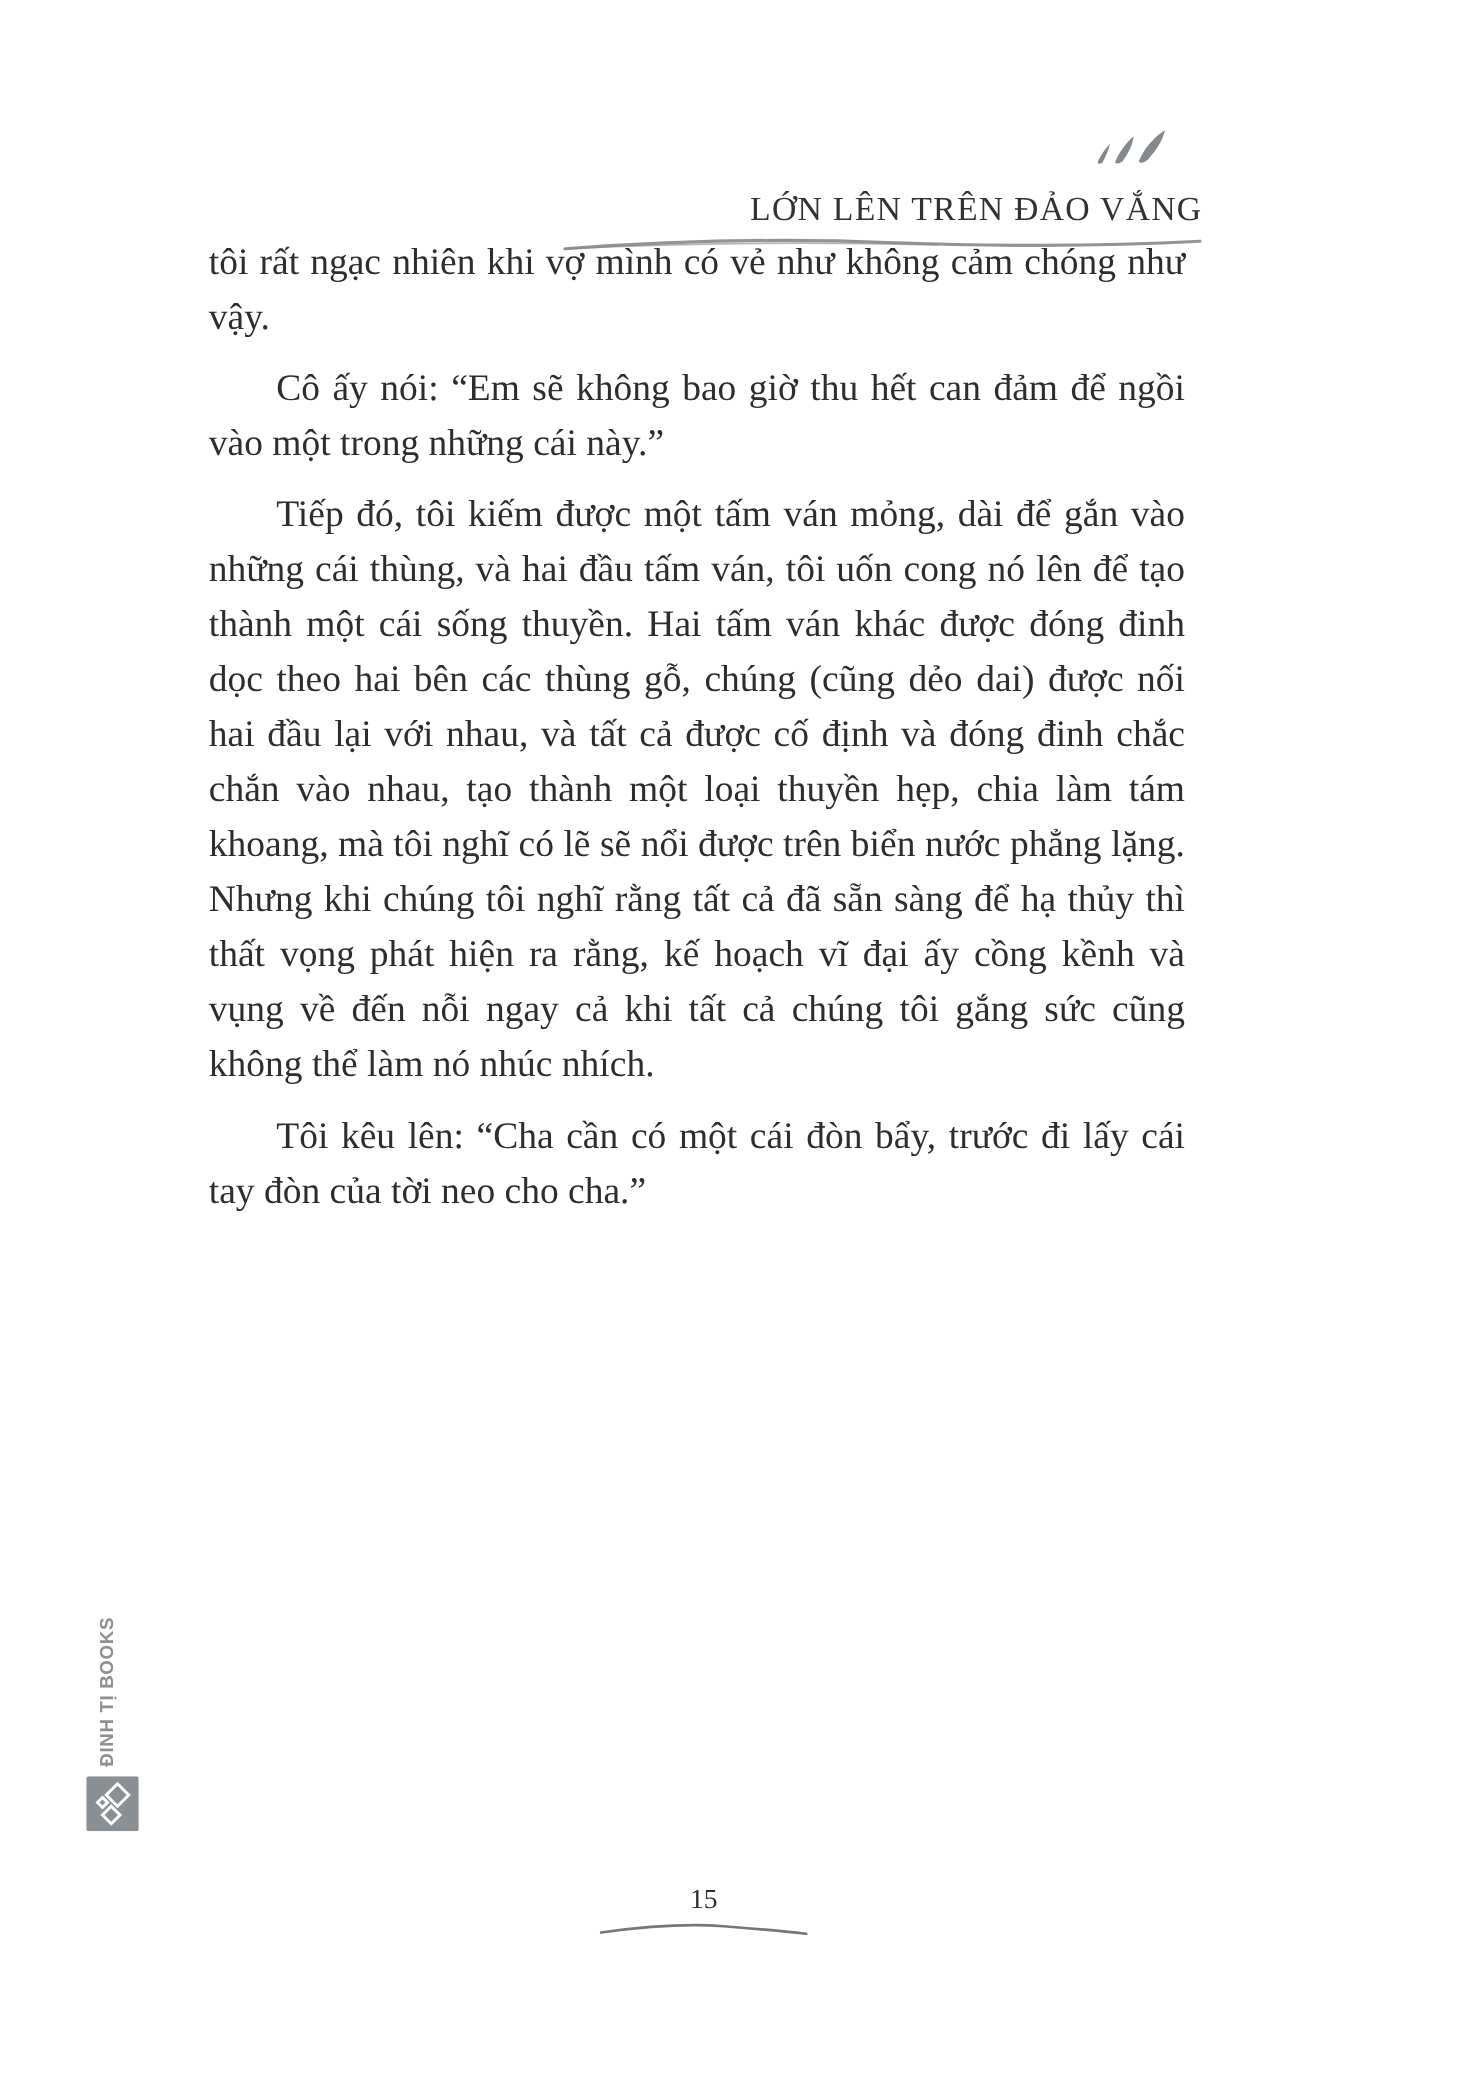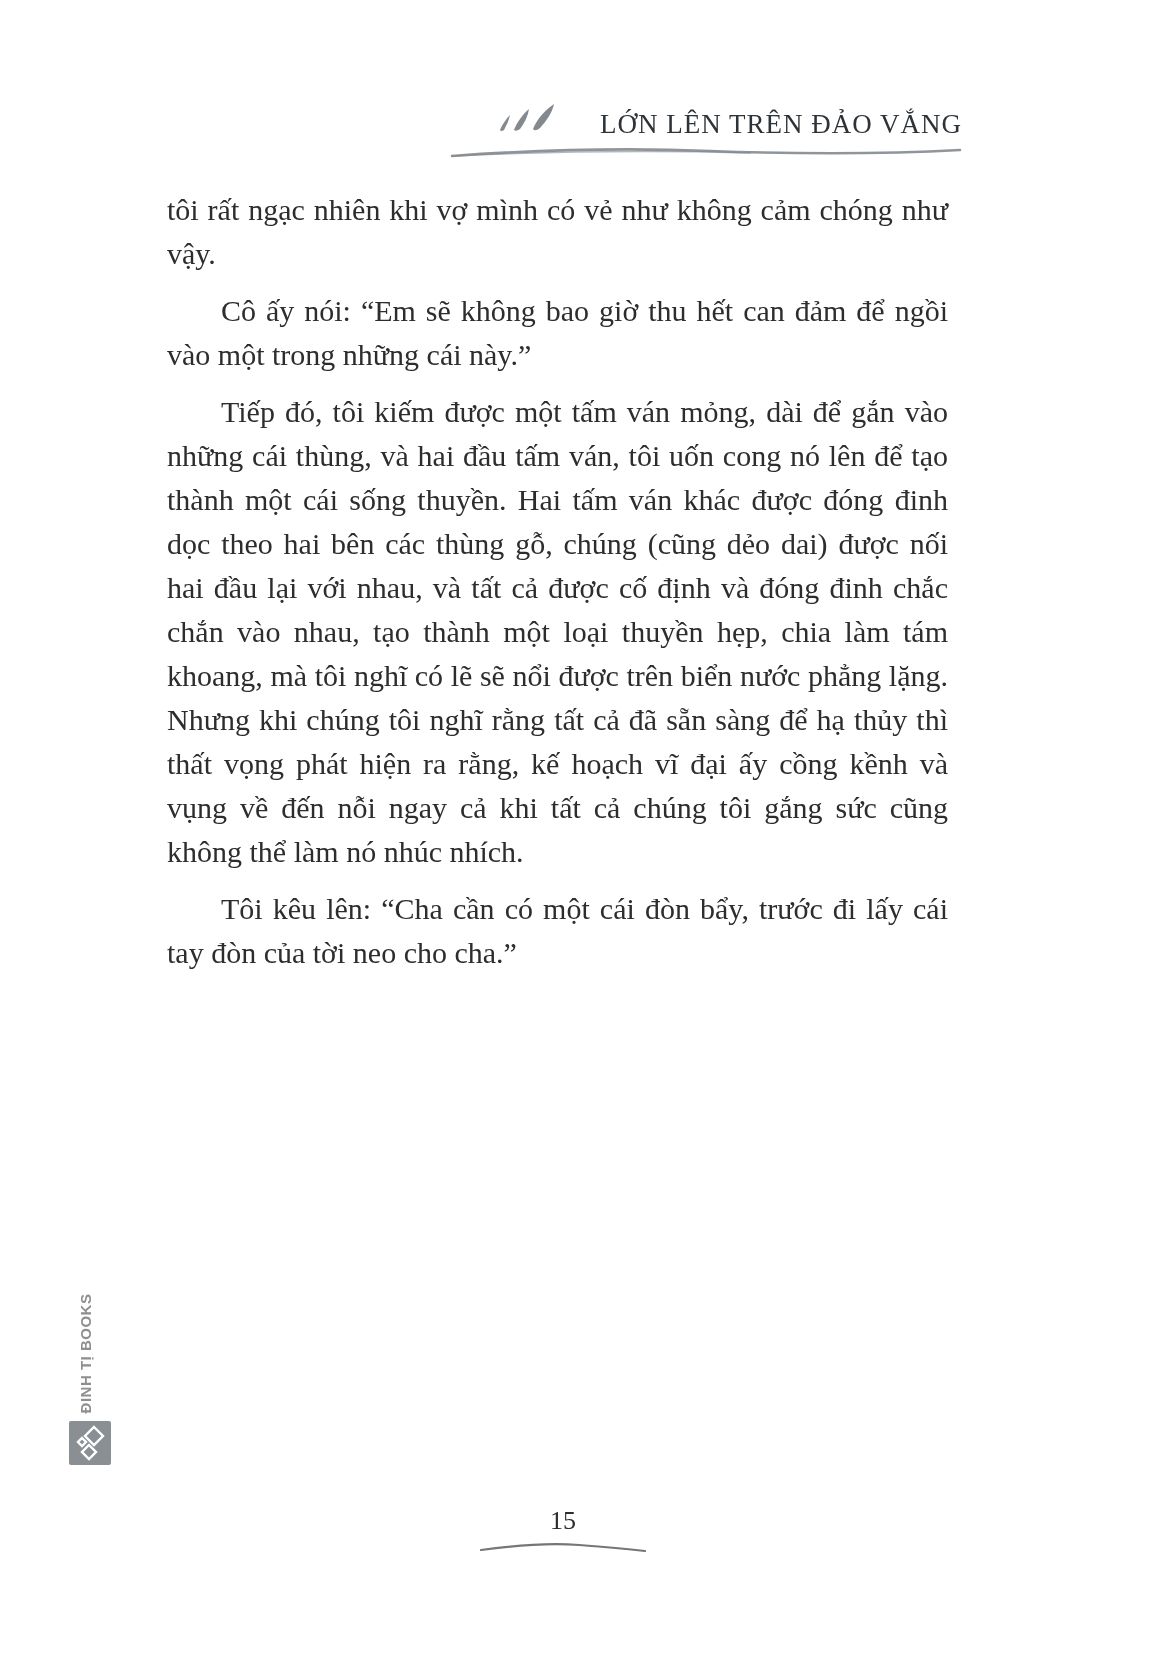--- a/index.html
+++ b/index.html
@@ -12,20 +12,21 @@
     font-family:"Liberation Serif","DejaVu Serif",serif;
   }
 
   
   .header {
     position:absolute; top:102px; left:450px; width:512px;
   }
   .header-row {
     display:flex; align-items:flex-end; justify-content:flex-end; gap:16px;
     padding-bottom:4px;
+    flex-direction:column;
   }
   .header-title {
     font-size:27px; letter-spacing:1px; color:#2e3338;
     white-space:nowrap; line-height:1;
   }
   .swoosh-icon { flex:0 0 auto; margin-bottom:2px; }
   .header-curve { display:block; margin-top:2px; }
 
   
   .bodytext {
@@ -48,21 +49,21 @@
     font-size:15px; letter-spacing:0.5px; color:#8f8f8f; font-weight:bold;
   }
   .publisher-logo { position:absolute; left:69px; top:1421px; }
 
   
   .footer {
     position:absolute; left:463px; top:1508px; width:200px;
     text-align:center;
   }
   .page-number {
-    font-size:26px; color:#2d2d2d; line-height:1;
+    font-size:22px; color:#2d2d2d; line-height:1;
   }
   .footer-curve { display:block; margin:6px auto 0 auto; }
 </style>
 </head>
 <body>
 
 <div class="page">
 
   <div class="header">
     <div class="header-row">

